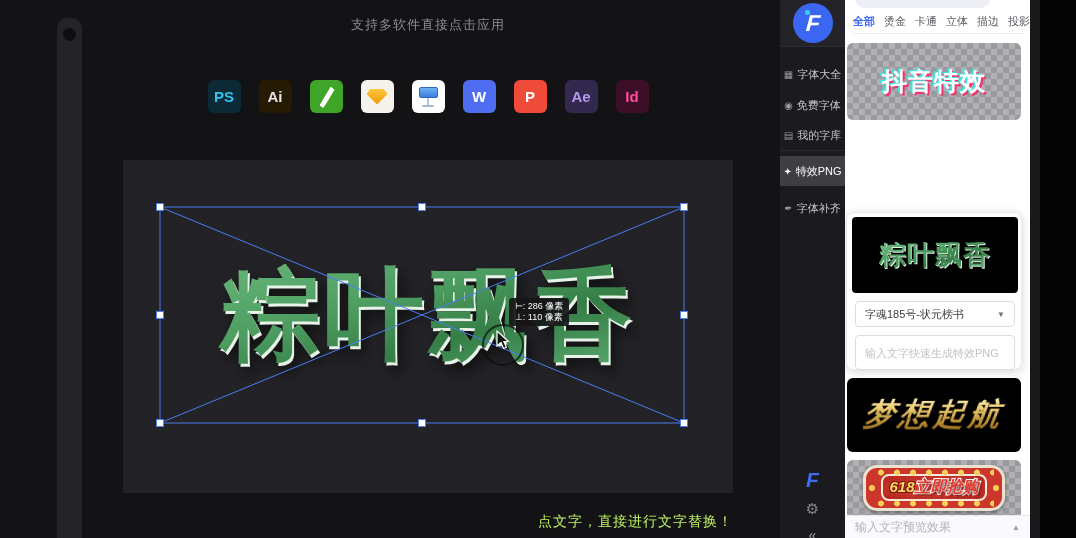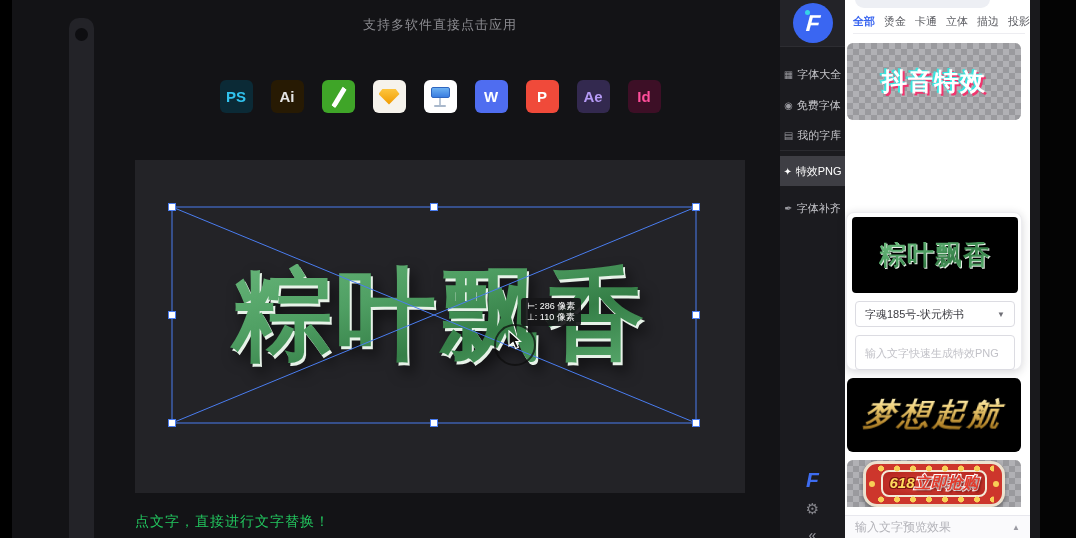--- a/index.html
+++ b/index.html
@@ -1,21 +1,21 @@
 <!DOCTYPE html>
 <html><head>
 <meta charset="utf-8">
 <style>
   * { margin:0; padding:0; box-sizing:border-box; }
   html,body { width:1076px; height:538px; background:#000; overflow:hidden;
     font-family:"Liberation Sans","DejaVu Sans",sans-serif; }
   .app { position:relative; width:1076px; height:538px; background:#000; }
 
   
-  .stage { position:absolute; left:12px; top:0; width:780px; height:538px; background:#131316; }
+  .stage { position:absolute; left:0; top:0; width:780px; height:538px; background:#131316; }
   .side-slider { position:absolute; left:57px; top:18px; width:25px; height:520px;
     background:#232328; border-radius:10px 10px 0 0; }
   .side-slider .knob { position:absolute; left:6px; top:10px; width:13px; height:13px;
     border-radius:50%; background:#0e0e11; }
   .stage-caption-top { position:absolute; left:123px; top:16px; width:610px; text-align:center;
     color:#8b8b90; font-size:13px; letter-spacing:1px; }
   .icon-row { position:absolute; left:123px; top:80px; width:610px; display:flex;
     justify-content:center; gap:18px; }
   .app-icon { width:33px; height:33px; border-radius:6px; display:flex; align-items:center;
     justify-content:center; font-weight:bold; font-size:15px; position:relative; }
@@ -44,22 +44,22 @@
     -webkit-background-clip:text; background-clip:text; color:transparent;
     filter:drop-shadow(2px 3px 0 #e7f2e8) drop-shadow(5px 7px 7px rgba(0,0,0,.5));
     white-space:nowrap; }
   .sel-svg { position:absolute; left:0; top:0; }
   .size-tip { position:absolute; left:386px; top:138px; background:rgba(22,22,24,.92);
     border-radius:3px; padding:3px 6px; color:#fff; font-size:9px; line-height:11px;
     white-space:nowrap; }
   .click-ring { position:absolute; left:359px; top:164px; width:42px; height:42px;
     border-radius:50%; border:2px solid rgba(12,12,12,.72); }
   .cursor-arrow { position:absolute; left:373px; top:170px; }
-  .stage-caption-bottom { position:absolute; left:123px; top:513px; width:610px; text-align:left;
-    color:#22c55e; font-size:14px; letter-spacing:1px; }
+  .stage-caption-bottom { position:absolute; left:123px; top:513px; width:610px; text-align:right;
+    color:#bef264; font-size:14px; letter-spacing:1px; }
 
   
   .rail { position:absolute; left:780px; top:0; width:65px; height:538px; background:#1b1b1f; }
   .rail-logo-area { position:absolute; left:0; top:0; width:65px; height:47px; background:#232328;
     border-bottom:1px solid #2d2d32; }
   .logo-circle { position:absolute; left:13px; top:3px; width:40px; height:40px; border-radius:50%;
     background:#3a66f2; display:flex; align-items:center; justify-content:center; }
   .logo-f { color:#fff; font-size:23px; font-weight:bold; font-style:italic; transform:skewX(-4deg); }
   .logo-dot { position:absolute; left:12px; top:7px; width:5px; height:5px; border-radius:50%;
     background:#35d3e8; }
@@ -285,21 +285,21 @@
         <span class="sel-label">字魂185号-状元榜书</span>
         <span class="sel-caret">▼</span>
       </div>
       <input class="png-input" type="text" placeholder="输入文字快速生成特效PNG" style="">
     </div>
 
     <div class="fx-card" style="top:378px; height:74px; background:#000;">
       <span class="gold-text">梦想起航</span>
     </div>
 
-    <div class="fx-card checker" style="top:460px; height:47px; border-radius:6px 6px 0 0;justify-content:center;">
+    <div class="fx-card checker" style="top:460px; height:55px; border-radius:6px 6px 0 0;justify-content:center;">
       <div class="badge618">
         <span class="dots-top"></span>
         <span class="dots-bottom"></span>
         <span class="dot-l"></span>
         <span class="dot-r"></span>
         <span class="inner">
           <span class="t618">618</span>
           <span class="tqiang">立即抢购</span>
         </span>
       </div>

